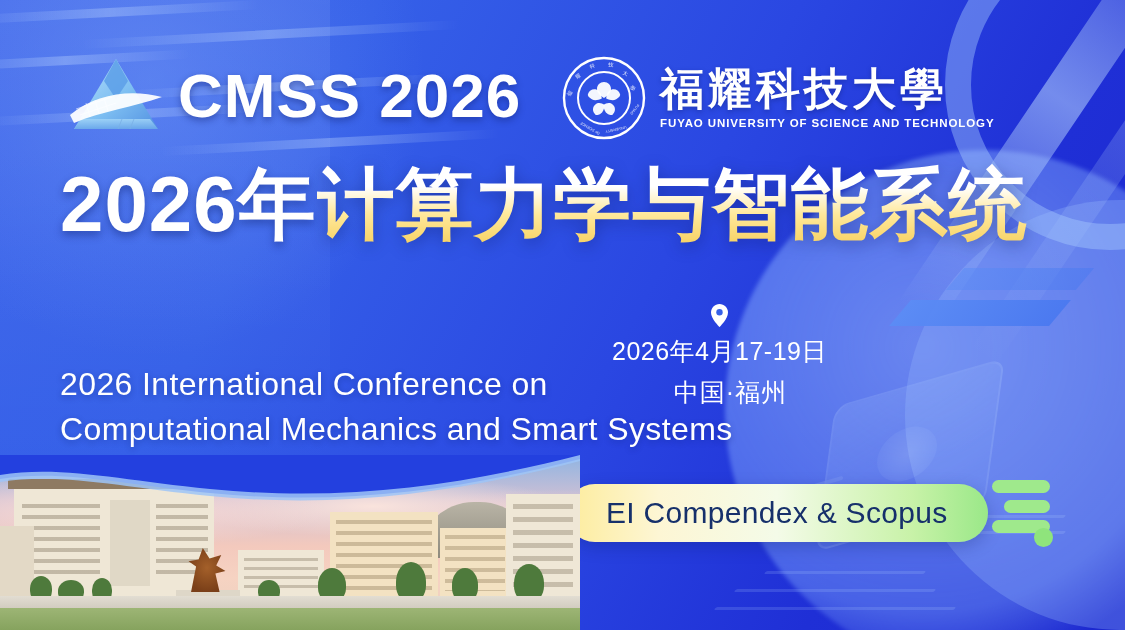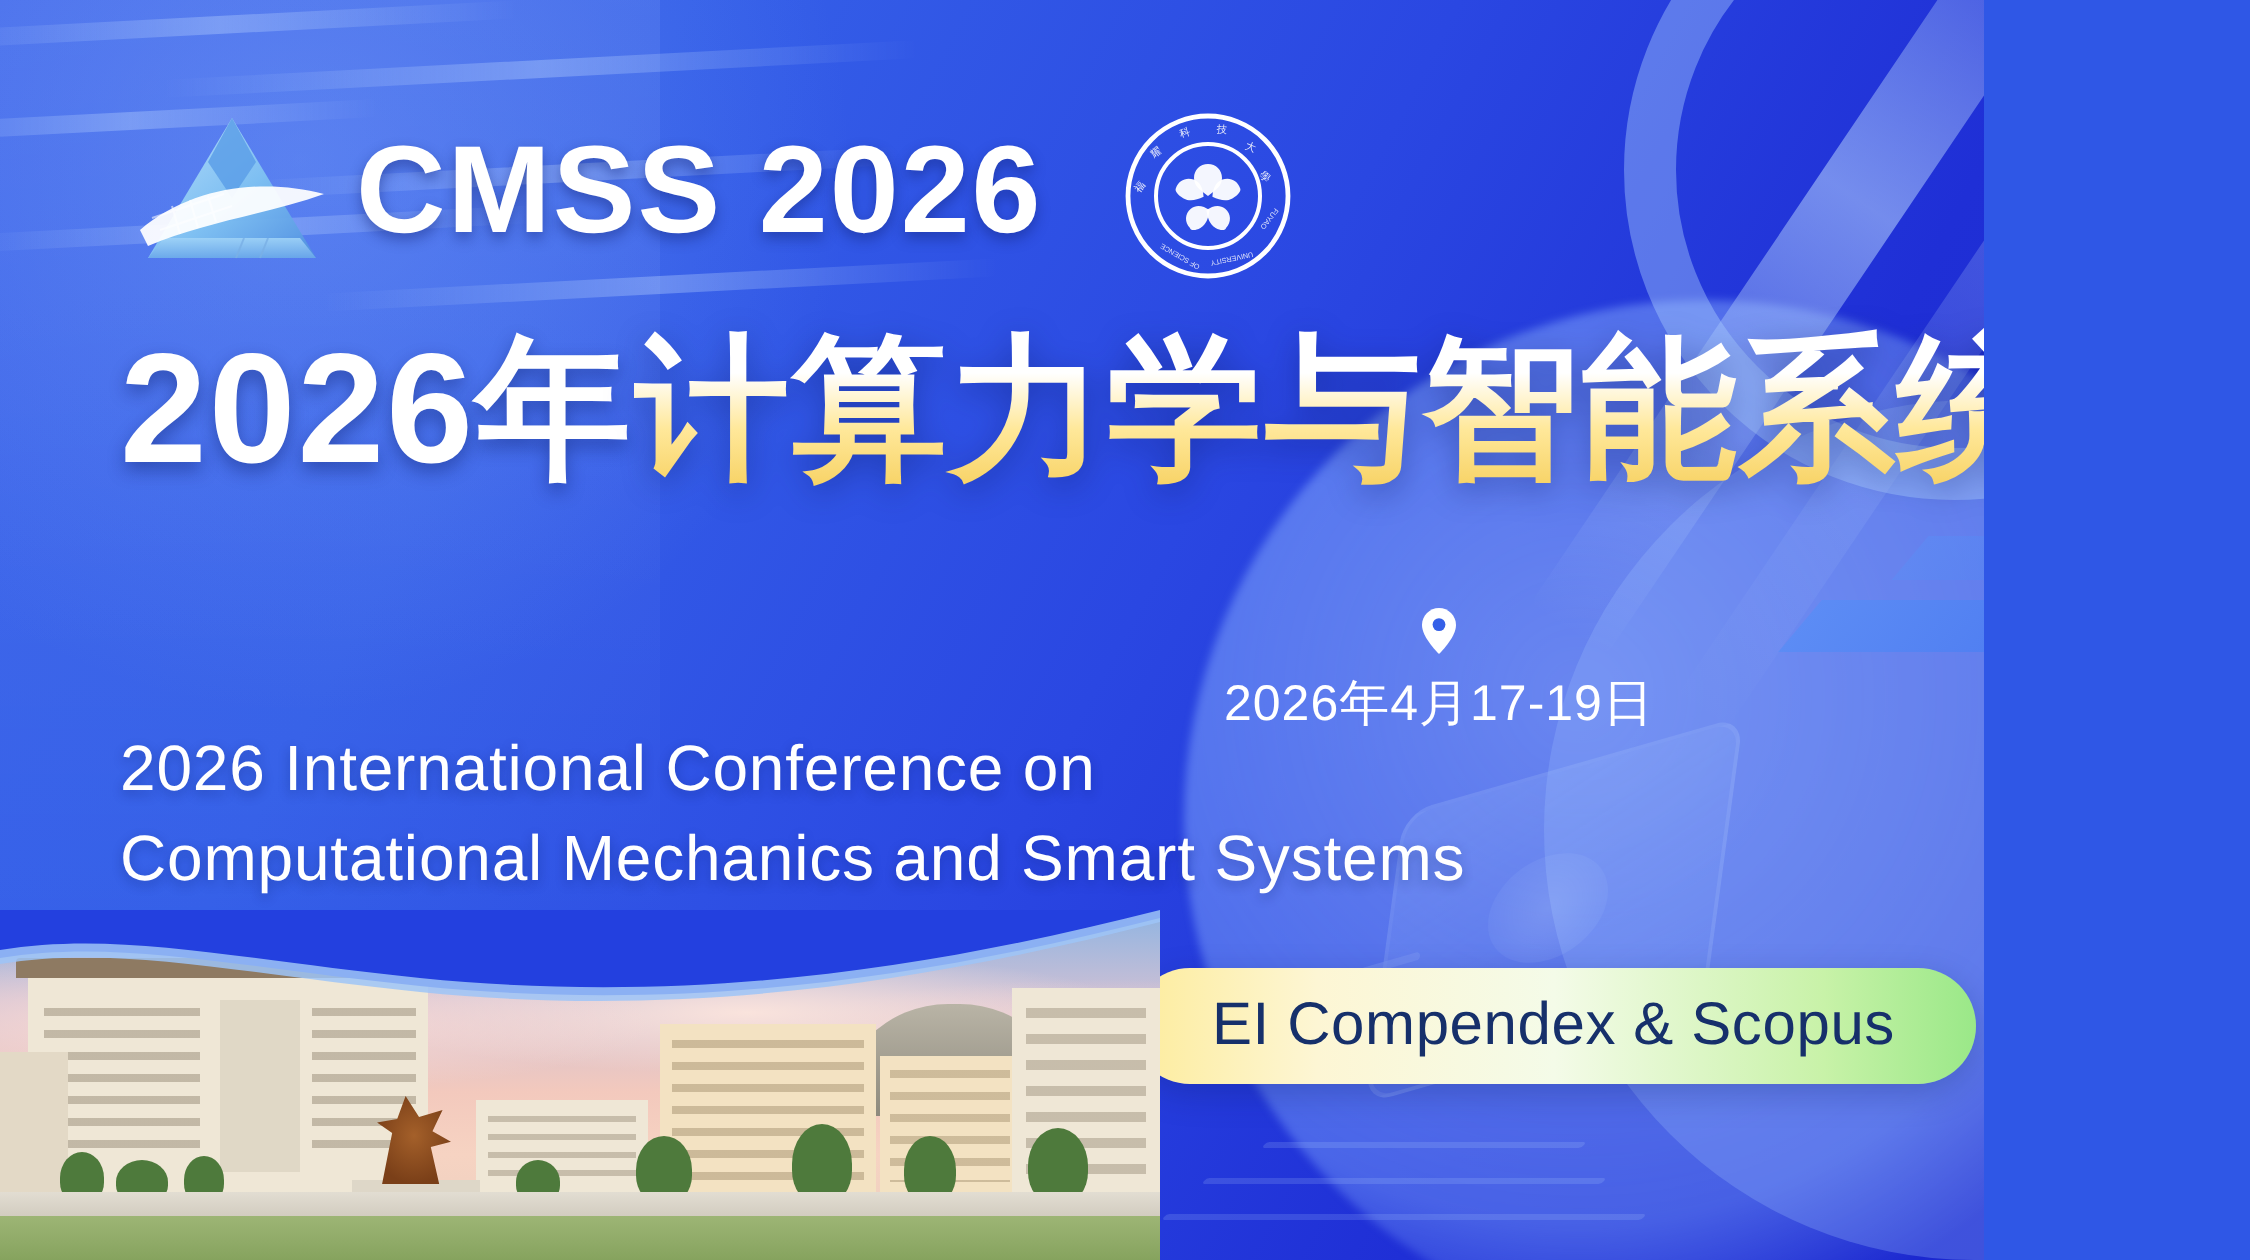--- a/index.html
+++ b/index.html
@@ -4,21 +4,21 @@
 <style>
   * { margin:0; padding:0; box-sizing:border-box; }
   html,body { width:1125px; height:630px; overflow:hidden; }
   body {
     font-family:"Liberation Sans","DejaVu Sans",sans-serif;
     background:#2f57e6;
   }
 
   .banner{
     position:relative;
-    width:992px; height:630px;
+    width:1125px; height:630px;
     overflow:hidden;
     background:
       linear-gradient(118deg,#3a63ea 0%,#3560e8 26%,#2a47e2 55%,#1f2fd6 78%,#1b27cf 100%);
   }
 
   
   .bg-layer{ position:absolute; pointer-events:none; }
 
   
   .circle-right{
@@ -337,34 +337,39 @@
           <text transform="rotate(22 42 42)" x="50" y="13">大</text>
           <text transform="rotate(40 42 42)" x="55" y="18">學</text>
         </g>
         <g fill="#ffffff" font-size="3.6" font-family="Liberation Sans, sans-serif" opacity=".85">
           <text transform="rotate(128 42 42)" x="26" y="12">FUYAO</text>
           <text transform="rotate(168 42 42)" x="26" y="10">UNIVERSITY</text>
           <text transform="rotate(-150 42 42)" x="28" y="10">OF SCIENCE</text>
         </g>
       </svg>
     </div>
+    <div class="uni-texts">
+      <div class="uni-cn">福耀科技大學</div>
+      <div class="uni-en">FUYAO UNIVERSITY OF SCIENCE AND TECHNOLOGY</div>
+    </div>
   </div>
 
   <div class="title-cn">
     <span class="w-white">2026年</span><span class="w-gold">计算力学与智能系统</span>
   </div>
 
   <div class="meta">
     <span class="pin-icon">
       <svg viewBox="0 0 17 23" width="17" height="23">
         <path d="M8.5 0C3.8 0 0 3.8 0 8.5 0 14.9 8.5 23 8.5 23S17 14.9 17 8.5C17 3.8 13.2 0 8.5 0z" fill="#ffffff"></path>
         <circle cx="8.5" cy="8.3" r="3.2" fill="#3560e8"></circle>
       </svg>
     </span>
     <span class="meta-date">2026年4月17-19日</span>
+    <span class="meta-loc">中国·福州</span>
   </div>
 
   <div class="title-en">
     <div>2026 International Conference on</div>
     <div>Computational Mechanics and Smart Systems</div>
   </div>
 
   <div class="badge-wrap">
     <div class="badge">
       <span class="badge-text">EI Compendex &amp; Scopus</span>

